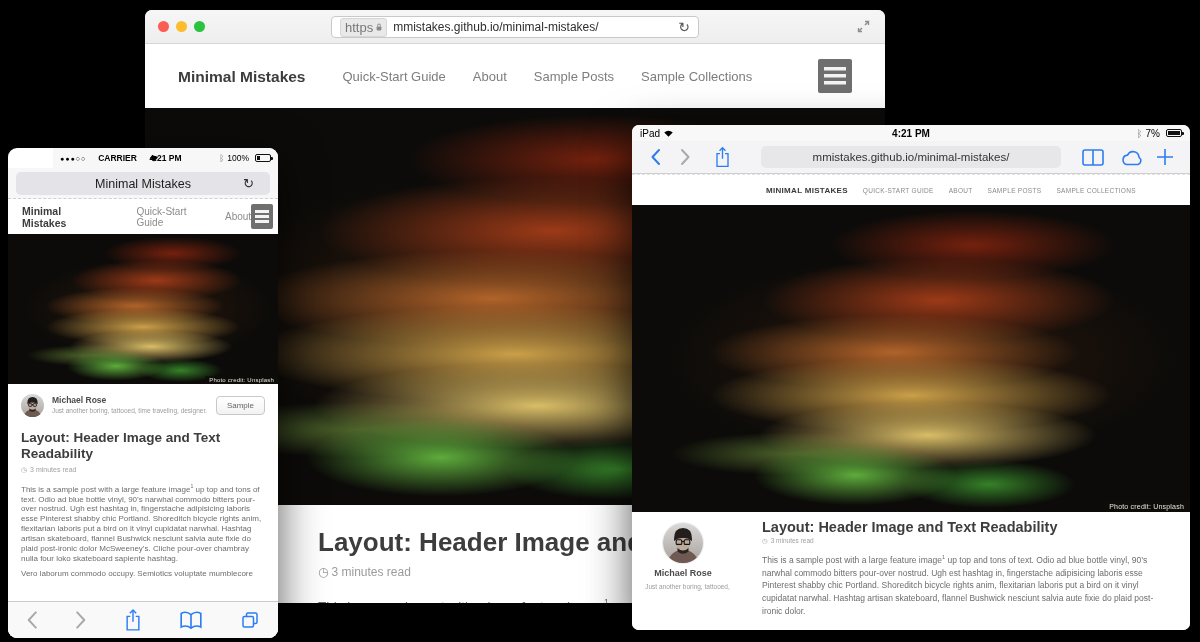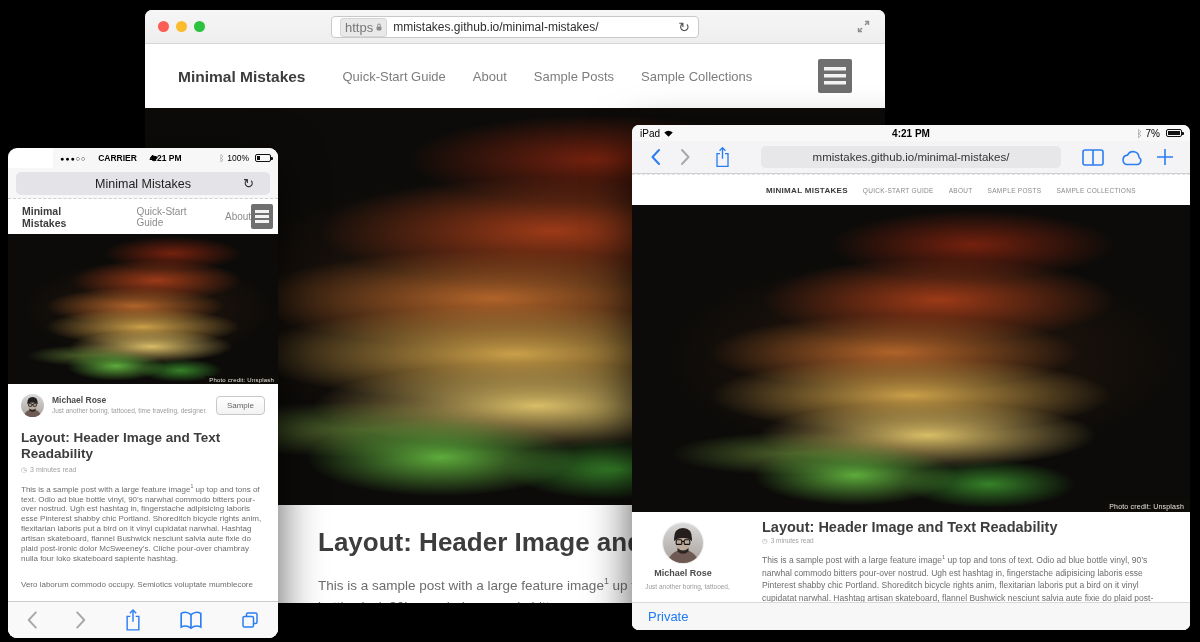--- a/index.html
+++ b/index.html
@@ -94,21 +94,21 @@
   .i-hero .credit{font-size:6px;padding:1px 4px;}
   .i-content{position:absolute;top:236px;left:0;right:0;bottom:0;background:#fff;padding:10px 13px 0;}
   .i-author{position:relative;height:26px;}
   .i-avatar{position:absolute;left:0;top:0;width:23px;height:23px;border-radius:50%;overflow:hidden;}
   .i-name{position:absolute;left:31px;top:1px;font-size:8.5px;font-weight:bold;color:#4b4b4b;}
   .i-bio{position:absolute;left:31px;top:13px;font-size:6.5px;color:#9c9c9c;white-space:nowrap;}
   .follow-btn{position:absolute;right:0;top:2px;font-size:8px;color:#666;background:linear-gradient(#fff,#f2f2f2);border:1px solid #c8c8c8;border-radius:4px;padding:4px 10px;}
   .i-title{font-size:13.5px;font-weight:bold;color:#3d3d3d;line-height:1.22;margin:10px 0 3px;}
   .i-meta{font-size:7px;color:#a2a2a2;}
   .i-body{margin-top:9px;font-size:8px;line-height:1.24;color:#6d6d6d;}
-  .i-body + .i-body{margin-top:16px;}
+  .i-body + .i-body{margin-top:5px;}
   .i-toolbar{position:absolute;left:0;right:0;bottom:0;height:37px;background:rgba(249,249,250,.97);border-top:1px solid #cbcbcb;display:flex;align-items:center;justify-content:space-between;padding:0 18px;}
 </style>
 </head>
 <body>
 
 <div id="stage">
 
   <div id="desktop" class="win">
     <div class="d-chrome">
       <span class="tl" style="left:13px;background:#fb5d55;"></span>
@@ -138,20 +138,21 @@
       <span class="d-brand">Minimal Mistakes</span>
       <span class="d-link">Quick-Start Guide</span>
       <span class="d-link">About</span>
       <span class="d-link">Sample Posts</span>
       <span class="d-link">Sample Collections</span>
       <span class="burger d-burger"></span>
     </div>
     <div class="leafart d-hero"></div>
     <div class="d-content">
       <div class="d-title">Layout: Header Image and Text Readability</div>
+      <div class="meta"><span class="clock">◷</span><span>3 minutes read</span></div>
       <div class="d-body"><span>This is a sample post with a large feature image</span><sup>1</sup><span> up top and tons of text. Odio ad blue bottle vinyl, 90’s narwhal commodo bitters pour-over nostrud. Ugh est hashtag in, fingerstache adipisicing laboris esse Pinterest shabby chic Portland.</span></div>
     </div>
   </div>
 
   <div id="ipad" class="win">
     <div class="p-status">
       <span>iPad</span>
       <svg width="11" height="8" viewBox="0 0 12 9" style="margin-left:3px">
           <path d="M6 8.6 L1.2 3.8 A7.6 7.6 0 0 1 10.8 3.8 Z" fill="#000"></path>
         </svg>
@@ -228,23 +229,20 @@
             </g>
         </svg>
       </div>
       <div class="p-name">Michael Rose</div>
       <div class="p-bio">Just another boring, tattooed,</div>
       <div class="p-col">
         <div class="p-title">Layout: Header Image and Text Readability</div>
         <div class="p-meta"><span class="clock">◷</span><span>3 minutes read</span></div>
         <div class="p-body"><span>This is a sample post with a large feature image</span><sup>1</sup><span> up top and tons of text. Odio ad blue bottle vinyl, 90’s narwhal commodo bitters pour-over nostrud. Ugh est hashtag in, fingerstache adipisicing laboris esse Pinterest shabby chic Portland. Shoreditch bicycle rights anim, flexitarian laboris put a bird on it vinyl cupidatat narwhal. Hashtag artisan skateboard, flannel Bushwick nesciunt salvia aute fixie do plaid post-ironic dolor.</span></div>
       </div>
-      <div class="p-private">
-          <span>Private</span>
-        </div>
     </div>
   </div>
 
   <div id="iphone" class="win">
     <div class="i-status">
       <span class="sig">●●●○○</span>
       <span class="carrier">CARRIER</span>
       <svg width="10" height="8" viewBox="0 0 12 9">
           <path d="M6 8.6 L1.2 3.8 A7.6 7.6 0 0 1 10.8 3.8 Z" fill="#000"></path>
         </svg>

